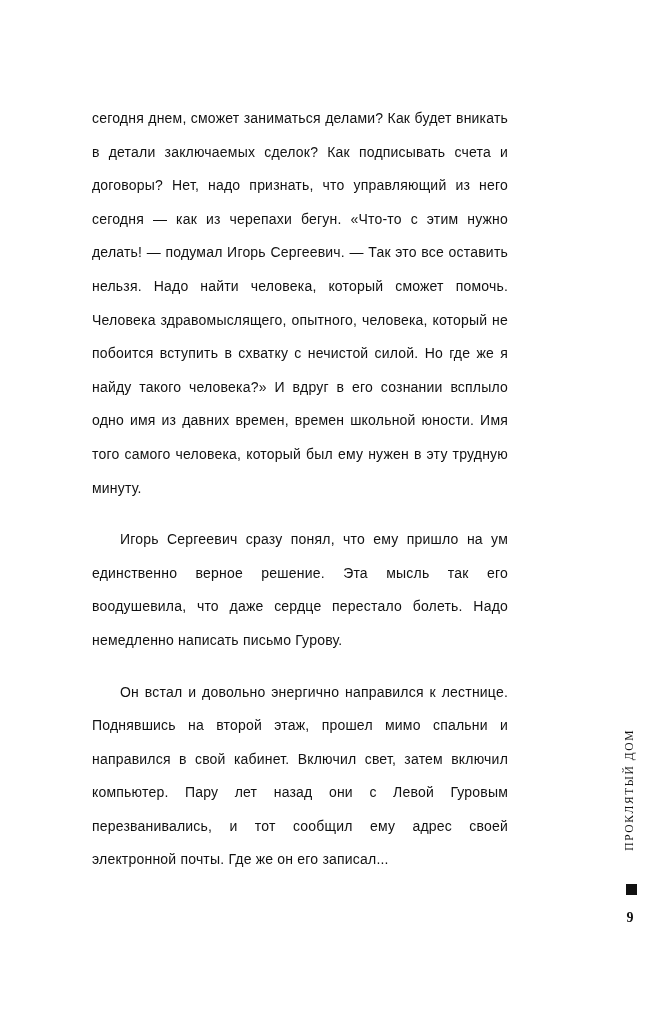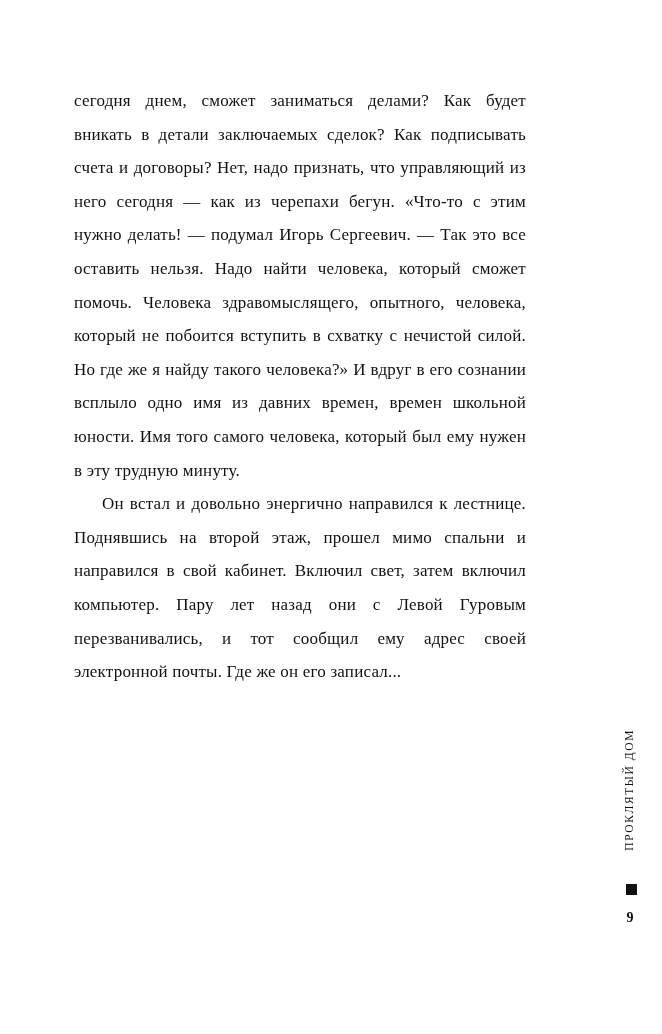--- a/index.html
+++ b/index.html
@@ -23,23 +23,23 @@
     height: 1034px;
     background: #ffffff;
   }
   .text-column {
     position: absolute;
     left: 74px;
     top: 84px;
     width: 452px;
   }
   .para {
-    margin: 0;
-    font-family: Liberation Serif, serif;
-    font-size: 17px;
+    margin: 18px;
+    font-family: Liberation Sans, sans-serif;
+    font-size: 14px;
     line-height: 33.6px;
     text-align: justify;
     text-justify: inter-word;
     letter-spacing: 0.2px;
     color: #111111;
     hyphens: manual;
   }
   .para.indent {
     text-indent: 28px;
   }
@@ -87,20 +87,21 @@
     color: #111111;
   }
 </style>
 </head>
 <body>
 
 <div class="page">
 
   <div class="text-column">
     <p class="para">сегодня днем, сможет заниматься делами? Как будет вникать в детали заключаемых сделок? Как подписывать счета и договоры? Нет, надо признать, что управляющий из него сегодня — как из черепахи бегун. «Что-то с этим нужно делать! — подумал Игорь Сергеевич. — Так это все оставить нельзя. Надо найти человека, который сможет помочь. Человека здравомыслящего, опытного, человека, который не побоится вступить в схватку с нечистой силой. Но где же я найду такого человека?» И вдруг в его сознании всплыло одно имя из давних времен, времен школьной юности. Имя того самого человека, который был ему нужен в эту трудную минуту.</p>
+    <p class="para indent">Игорь Сергеевич сразу понял, что ему пришло на ум единственно верное решение. Эта мысль так его воодушевила, что даже сердце перестало болеть. Надо немедленно написать письмо Гурову.</p>
     <p class="para indent">Он встал и довольно энергично направился к лестнице. Поднявшись на второй этаж, прошел мимо спальни и направился в свой кабинет. Включил свет, затем включил компьютер. Пару лет назад они с Левой Гуровым перезванивались, и тот сообщил ему адрес своей электронной почты. Где же он его записал...</p>
   </div>
 
   <div class="side-title">
     <span>ПРОКЛЯТЫЙ ДОМ</span>
   </div>
 
   <div class="corner-mark"></div>
 
   <div class="page-number">9</div>

